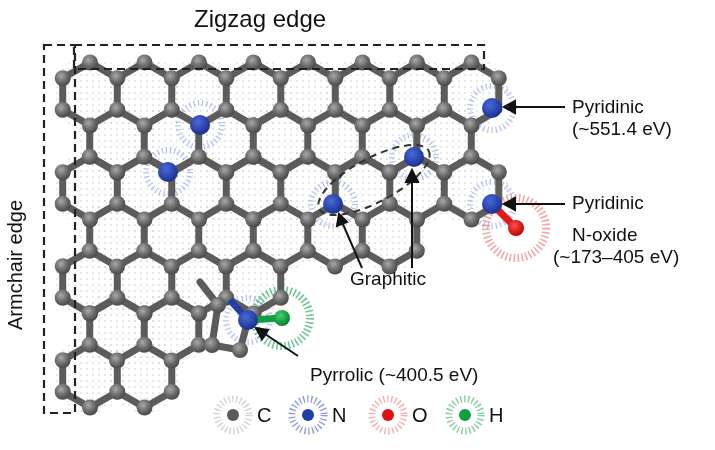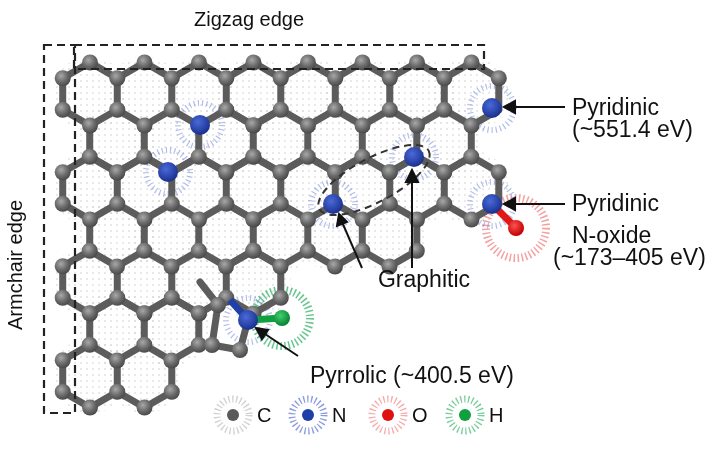--- a/index.html
+++ b/index.html
@@ -1,23 +1,23 @@
 <!DOCTYPE html>
 <html><head>
 <meta charset="utf-8">
 <style>
   html, body { margin: 0; padding: 0; background: #ffffff; }
   body { width: 715px; height: 450px; position: relative; overflow: hidden;
          font-family: "Liberation Sans", sans-serif; color: #111; }
   #stage { position: absolute; left: 0; top: 0; width: 715px; height: 450px; }
-  .lbl { position: absolute; font-size: 23px; line-height: 22px; color: #111; white-space: nowrap; }
-  .lbl.center { text-align: right; }
+  .lbl { position: absolute; font-size: 19px; line-height: 22px; color: #111; white-space: nowrap; }
+  .lbl.center { text-align: left; }
   #armchair { position: absolute; left: 4px; top: 330px; transform: rotate(-90deg); transform-origin: left top;
               font-size: 20px; white-space: nowrap; }
-  #zigzag { left: 194px; top: 8px; font-size: 20px; }
+  #zigzag { left: 194px; top: 8px; font-size: 24px; }
   .legend-item { position: absolute; top: 395px; display: flex; align-items: center; }
   .legend-item span.t { font-size: 20px; margin-left: 4px; }
 </style>
 </head>
 <body>
 
 <div id="stage">
   <svg id="lattice-svg" width="715" height="450" viewBox="0 0 715 450" xmlns="http://www.w3.org/2000/svg">
     <defs>
       <radialGradient id="gC" cx="40%" cy="35%" r="65%">

